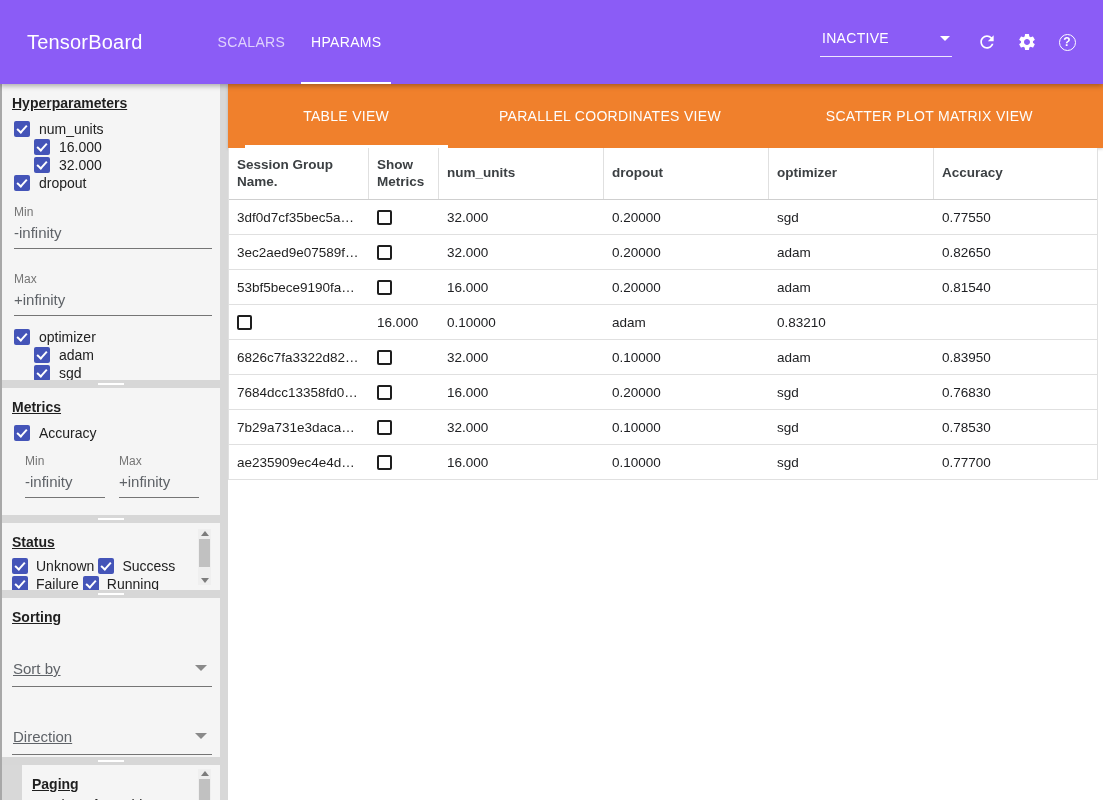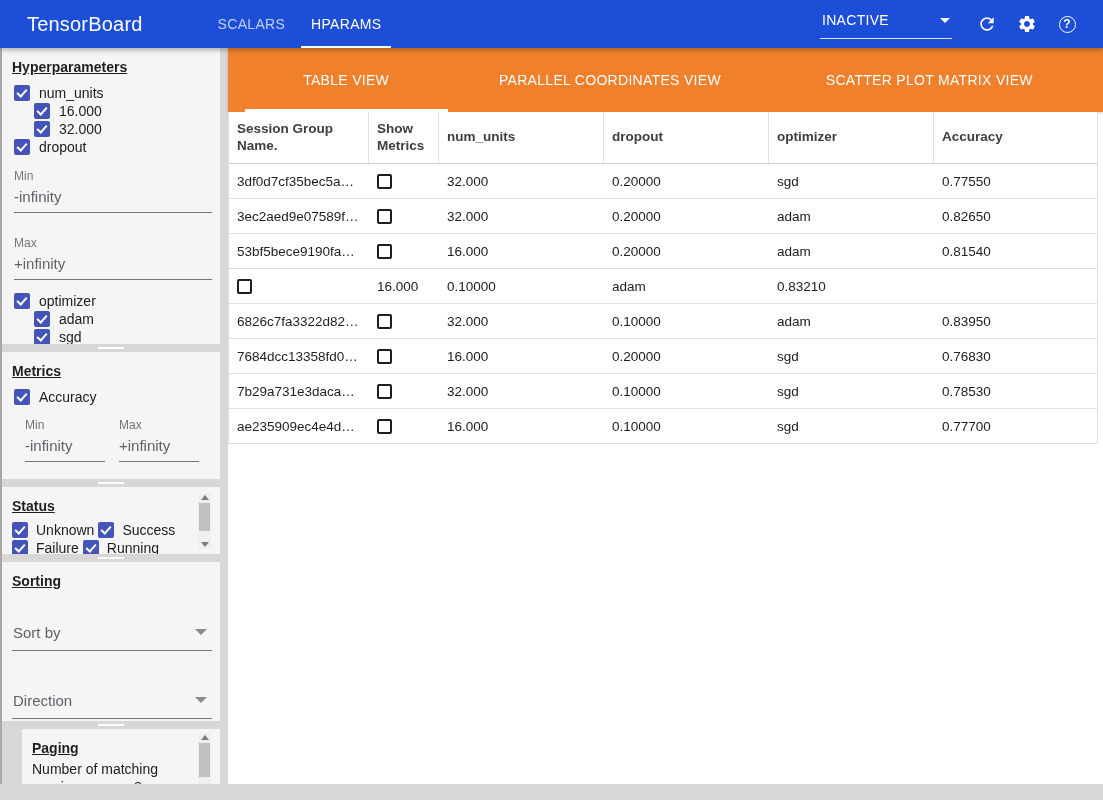--- a/index.html
+++ b/index.html
@@ -1,20 +1,20 @@
 <!DOCTYPE html>
 <html><head>
 <meta charset="utf-8">
 <style>
   * { margin:0; padding:0; box-sizing:border-box; }
   html,body { width:1103px; height:800px; overflow:hidden; }
   body { font-family:"Liberation Sans","DejaVu Sans",sans-serif; background:#d8d8d8; }
 
   
-  .app-header { position:relative; height:48px; background:#1d4ed8; display:flex; align-items:center;
+  .app-header { position:relative; height:84px; background:#8b5cf6; display:flex; align-items:center;
     box-shadow:0 2px 5px rgba(0,0,0,.30); z-index:20; }
   .logo { color:#fff; font-size:20px; margin-left:27px; letter-spacing:.2px; font-weight:400; }
   .top-tabs { display:flex; height:100%; margin-left:62px; }
   .top-tab { position:relative; display:flex; align-items:center; padding:0 10px; margin:0 3px;
     font-size:14px; letter-spacing:.3px; color:rgba(255,255,255,.72); cursor:pointer; }
   .top-tab.active { color:#fff; }
   .top-tab.active::after { content:""; position:absolute; left:0; right:0; bottom:0; height:2px; background:#fff; }
   .header-right { position:absolute; right:26px; display:flex; align-items:center; gap:20px; }
   .run-select { position:relative; width:132px; margin-right:5px; border-bottom:1px solid rgba(255,255,255,.85);
     padding:3px 2px 10px 2px; color:#fff; font-size:14px; letter-spacing:.3px; cursor:pointer; }
@@ -50,21 +50,21 @@
   .field .fval { font-size:15px; color:#5f6368; padding:5px 0 7px 0; border-bottom:1px solid #757575; width:198px; }
   .field.small .fval { width:80px; }
   .inline-fields { display:flex; gap:14px; padding-left:13px; }
   .inline-fields .field { padding-left:0; margin-top:12px; }
 
   .status-items { display:flex; flex-wrap:wrap; column-gap:4px; width:184px; }
   .status-item { display:flex; align-items:center; gap:8px; height:18px; }
   .status-item .lbl { font-size:14px; color:#212121; }
 
   .select { position:relative; width:200px; border-bottom:1px solid #757575;
-    padding:4px 0 9px 1px; font-size:15px; color:#5f6368; cursor:pointer; }
+    padding:4px 0 9px 1px; font-size:15px; color:#5f6368; cursor:pointer;text-decoration:underline; }
   .select .caret { position:absolute; right:5px; top:9px; width:0; height:0;
     border-left:6px solid transparent; border-right:6px solid transparent; border-top:6px solid #8a8a8a; }
   .select.first { margin-top:31px; }
   .select.second { margin-top:37px; }
 
   .paging-text { font-size:14px; color:#212121; line-height:1.25; padding-right:18px; margin-top:2px; }
 
   
   .vscroll { position:absolute; right:9px; width:13px; background:#efefef; }
   .vscroll .arrow { position:absolute; left:0; width:13px; height:9px; display:flex; align-items:center; justify-content:center; }

